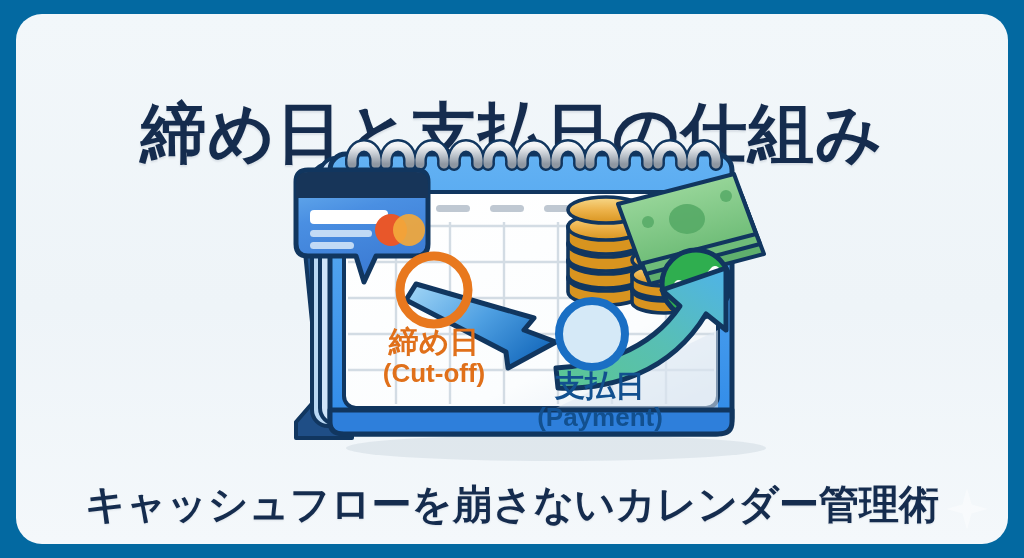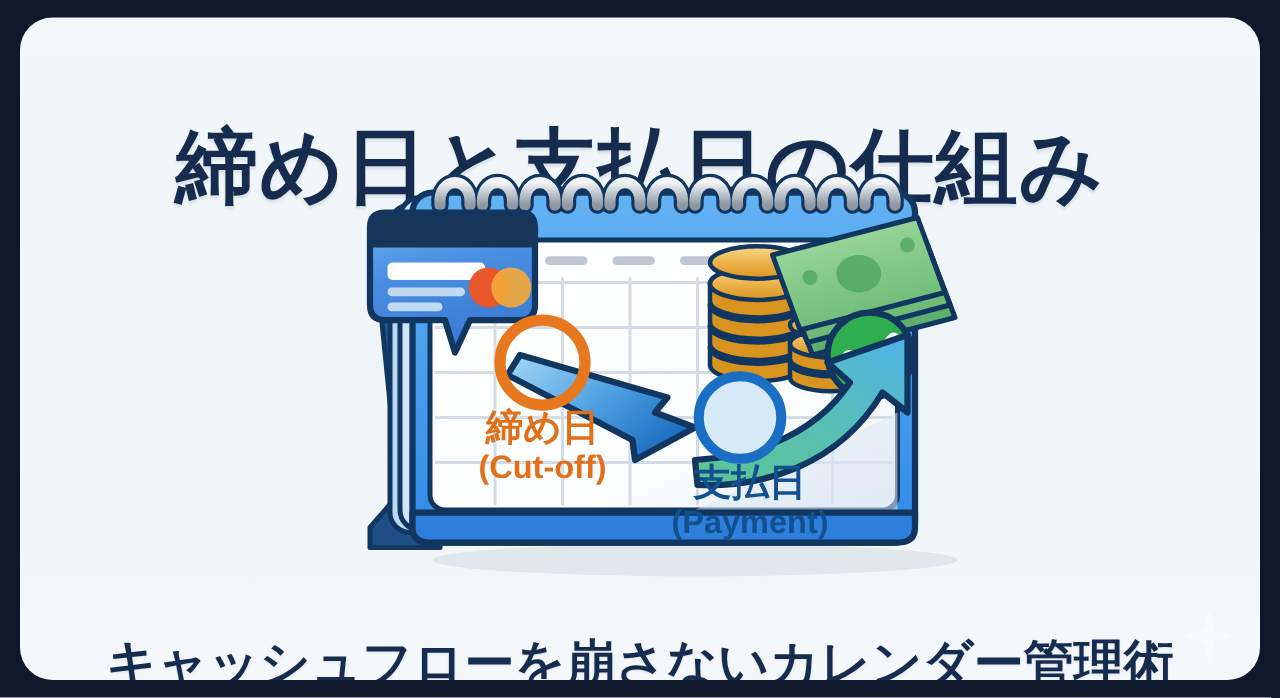--- a/index.html
+++ b/index.html
@@ -5,21 +5,21 @@
   html, body {
     margin: 0;
     padding: 0;
     background: #ffffff;
   }
   #stage {
     position: relative;
     width: 1024px;
     height: 558px;
     overflow: hidden;
-    background: #0f172a;
+    background: #0369a1;
     font-family: "Liberation Sans", "DejaVu Sans", sans-serif;
   }
   #card {
     position: absolute;
     left: 16px;
     top: 14px;
     width: 992px;
     height: 530px;
     background: linear-gradient(180deg, #F2F7FA 0%, #EEF4F8 55%, #F4F8FB 100%);
     border-radius: 26px;
@@ -39,21 +39,21 @@
     letter-spacing: 1px;
     line-height: 1;
     white-space: nowrap;
     text-shadow: 0 2px 2px rgba(20,40,70,0.10);
   }
 
   
   #subtitle {
     position: absolute;
     left: 0;
-    top: 497px;
+    top: 470px;
     width: 992px;
     text-align: center;
     color: #152C4E;
     font-size: 40px;
     font-weight: bold;
     line-height: 1;
     white-space: nowrap;
     text-shadow: 0 1px 2px rgba(20,40,70,0.10);
   }
 

